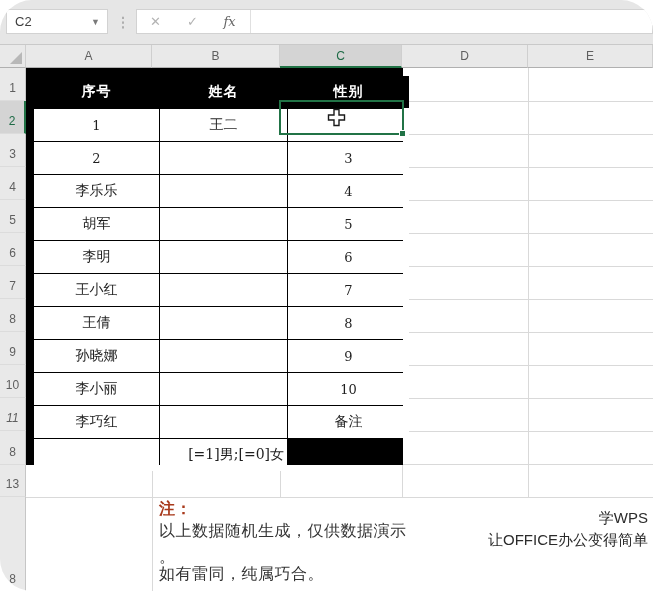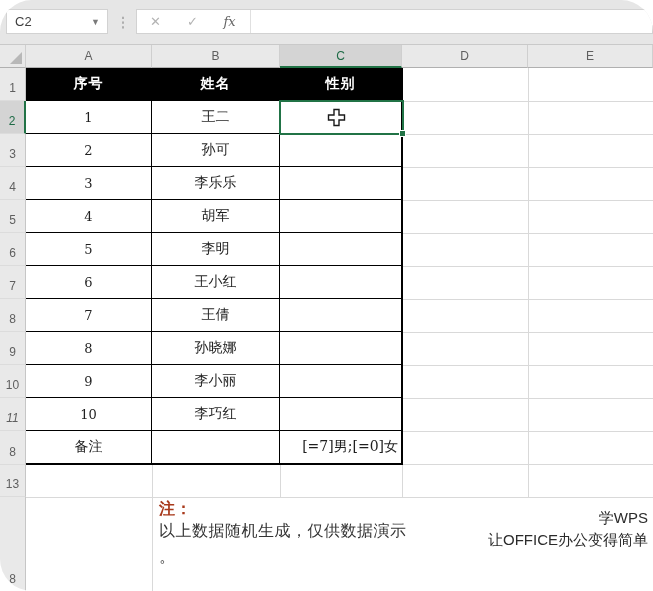--- a/index.html
+++ b/index.html
@@ -41,21 +41,21 @@
   .rowhdr { position:absolute; left:0; width:26px; background:#e9e9e9;
             border-right:1px solid #c6c6c6; border-bottom:1px solid #dcdcdc;
             display:flex; align-items:flex-end; justify-content:center;
             padding-bottom:5px; font-size:12px; color:#5f5f5f; }
   .rowhdr.sel { background:#d4d4d4; color:#1e6b46; border-right:2px solid #217346; }
 
   
   .tbl { position:absolute; left:26px; top:68px; width:377px; height:397px;
          background:#000; display:grid;
          grid-template-columns:125px 127px 121px; grid-auto-rows:32px;
-         gap:1px; padding:0; }
+         gap:1px; padding:8px; }
   .cell { background:#fff; display:flex; align-items:center; justify-content:center;
           font-family:"DejaVu Serif", serif; font-size:14px; color:#1f1f1f; }
   .cell.hdr { background:#000; color:#fff; font-family:"Liberation Sans", sans-serif;
           font-weight:bold; font-size:14px; letter-spacing:1px; }
   .cell.num { font-size:13px; }
   .cell.fmt { justify-content:flex-end; padding-right:3px; font-size:14px; }
 
   
   .selcell { position:absolute; left:279px; top:100px; width:125px; height:35px;
              border:2px solid #217346; pointer-events:none; }
@@ -136,21 +136,20 @@
   <div class="tbl">
     <div class="cell hdr">序号</div>
     <div class="cell hdr">姓名</div>
     <div class="cell hdr">性别</div>
 
     <div class="cell num">1</div>
     <div class="cell">王二</div>
     <div class="cell"></div>
 
     <div class="cell num">2</div>
-    <div class="cell">孙可</div>
     <div class="cell"></div>
 
     <div class="cell num">3</div>
     <div class="cell">李乐乐</div>
     <div class="cell"></div>
 
     <div class="cell num">4</div>
     <div class="cell">胡军</div>
     <div class="cell"></div>
 
@@ -173,33 +172,34 @@
     <div class="cell num">9</div>
     <div class="cell">李小丽</div>
     <div class="cell"></div>
 
     <div class="cell num">10</div>
     <div class="cell">李巧红</div>
     <div class="cell"></div>
 
     <div class="cell">备注</div>
     <div class="cell"></div>
-    <div class="cell fmt">[=7]男;[=0]女</div>
+    <div class="cell fmt">[=1]男;[=0]女</div>
   </div>
 
   <div class="selcell">
     <span class="fillhandle"></span>
   </div>
 
   <div class="cursor">
     <svg width="19" height="19" viewBox="0 0 19 19">
       <path d="M7 1.5 h5 v5.5 h5.5 v5 h-5.5 v5.5 h-5 v-5.5 h-5.5 v-5 h5.5 z" fill="#ffffff" stroke="#1a1a1a" stroke-width="1.4"></path>
     </svg>
   </div>
 
   <div class="ntext ntitle" style="top:499px;">注：</div>
   <div class="ntext" style="top:521px;">以上数据随机生成，仅供数据演示</div>
   <div class="ntext" style="top:547px;">。</div>
+  <div class="ntext" style="top:564px;">如有雷同，纯属巧合。</div>
 
   <div class="brand" style="top:509px;">学WPS</div>
   <div class="brand" style="top:531px;">让OFFICE办公变得简单</div>
 
 </div>
 
 </body></html>

